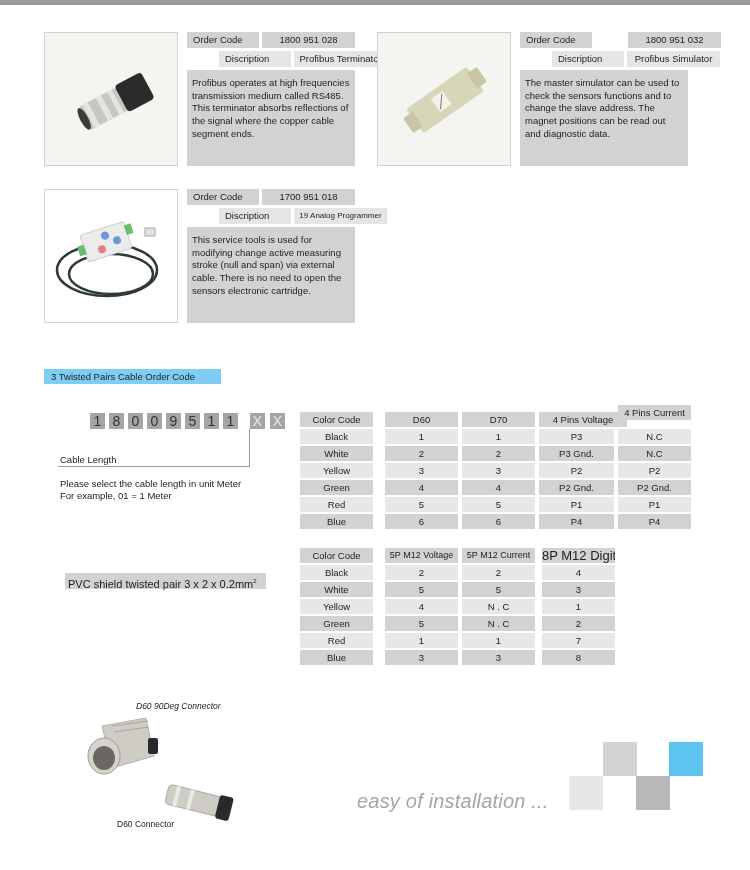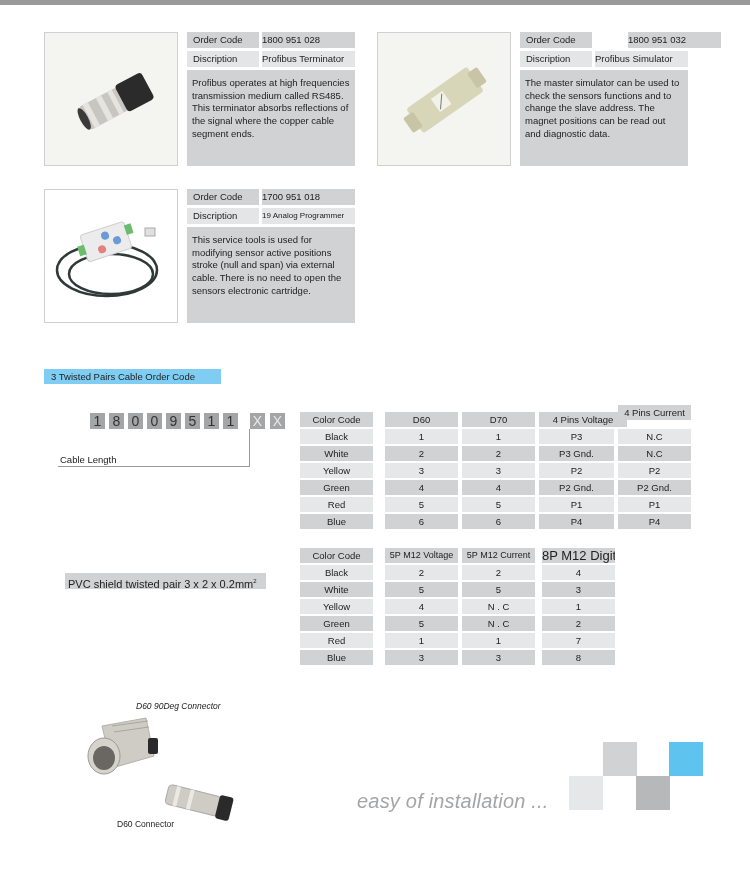--- a/index.html
+++ b/index.html
@@ -4,23 +4,23 @@
 <style>
   * { box-sizing: border-box; margin: 0; padding: 0; }
   html, body { width: 750px; height: 870px; background: #ffffff; overflow: hidden; }
   body { position: relative; font-family: "Liberation Sans", sans-serif; color: #222; font-size: 9.5px; }
   .topbar { position: absolute; left: 0; top: 0; width: 750px; height: 5px; background: #9a9a9a; }
 
   
   .prod-img { position: absolute; background: #f4f4f0; border: 1px solid #d0d0d0; overflow: hidden; }
   .cell { position: absolute; height: 16px; line-height: 16px; font-size: 9.5px; color: #222; white-space: nowrap; overflow: hidden; }
   .lbl { padding-left: 6px; }
-  .val { text-align: left; }
+  .val { text-align: center; }
   .c-dark { background: #d1d2d4; }
-  .c-light { background: #e4e5e6; }
+  .c-light { background: #e4e5e6; margin-left: 32px; }
   .desc { position: absolute; background: #d1d2d4; padding: 7px 5px; font-size: 9.5px; line-height: 12.7px; color: #222; }
   .small { font-size: 8px; }
 
   
   .section-tag { position: absolute; left: 44px; top: 369px; width: 177px; height: 15px; background: #7fcdf2; line-height: 15px; padding-left: 7px; font-size: 9.5px; color: #222; }
 
   
   .digit { position: absolute; top: 413px; width: 15px; height: 16px; background: #a4a5a7; color: #333; font-size: 14px; line-height: 16px; text-align: center; }
   .digit.x { background: #a4a5a7; color: #e8e8e8; }
   .bracket-v { position: absolute; left: 249px; top: 429px; width: 1px; height: 38px; background: #9a9a9a; }
@@ -98,21 +98,21 @@
         <rect x="32" y="48" width="7" height="10" fill="#6dbb6d"></rect>
         <rect x="83" y="42" width="7" height="10" fill="#6dbb6d"></rect>
       </g>
       <rect x="100" y="38" width="10" height="8" fill="#e0e0e0" stroke="#aaa"></rect>
     </svg>
   </div>
   <div class="cell lbl c-dark" style="left:187px;top:189px;width:72px;">Order Code</div>
   <div class="cell val c-dark" style="left:262px;top:189px;width:93px;">1700 951 018</div>
   <div class="cell lbl c-light" style="left:187px;top:208px;width:72px;">Discription</div>
   <div class="cell val c-light small" style="left:262px;top:208px;width:93px;">19 Analog Programmer</div>
-  <div class="desc" style="left:187px;top:227px;width:168px;height:96px;">This service tools is used for modifying sensor active positions stroke (null and span) via external cable. There is no need to open the sensors electronic cartridge.</div>
+  <div class="desc" style="left:187px;top:227px;width:168px;height:96px;">This service tools is used for modifying change active measuring stroke (null and span) via external cable. There is no need to open the sensors electronic cartridge.</div>
 </div>
 
 <div class="section-tag">3 Twisted Pairs Cable Order Code</div>
 
 <div>
   <div class="digit" style="left:90px;">1</div>
   <div class="digit" style="left:109px;">8</div>
   <div class="digit" style="left:128px;">0</div>
   <div class="digit" style="left:147px;">0</div>
   <div class="digit" style="left:166px;">9</div>
@@ -120,20 +120,22 @@
   <div class="digit" style="left:204px;">1</div>
   <div class="digit" style="left:223px;">1</div>
   <div class="digit x" style="left:250px;">X</div>
   <div class="digit x" style="left:270px;">X</div>
 </div>
 <div class="bracket-v"></div>
 <div class="bracket-h"></div>
 <div class="cable-len">Cable Length</div>
 
 <div class="notes">
+  <div>Please select the cable length in unit Meter</div>
+  <div>For example, 01 = 1 Meter</div>
 </div>
 
 <div class="pvc"><span>PVC shield twisted pair 3 x 2 x 0.2mm</span><sup>2</sup></div>
 
 <div>
 
   <div class="tcell th" style="left:300px;top:412px;width:73px;">Color Code</div>
   <div class="tcell th" style="left:385px;top:412px;width:73px;">D60</div>
   <div class="tcell th" style="left:462px;top:412px;width:73px;">D70</div>
   <div class="tcell th" style="left:539px;top:412px;width:88px;text-align:center;">4 Pins Voltage</div>

